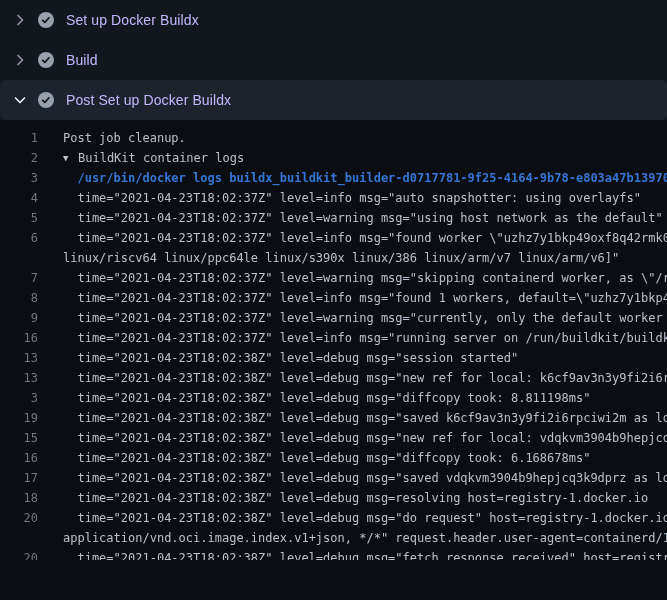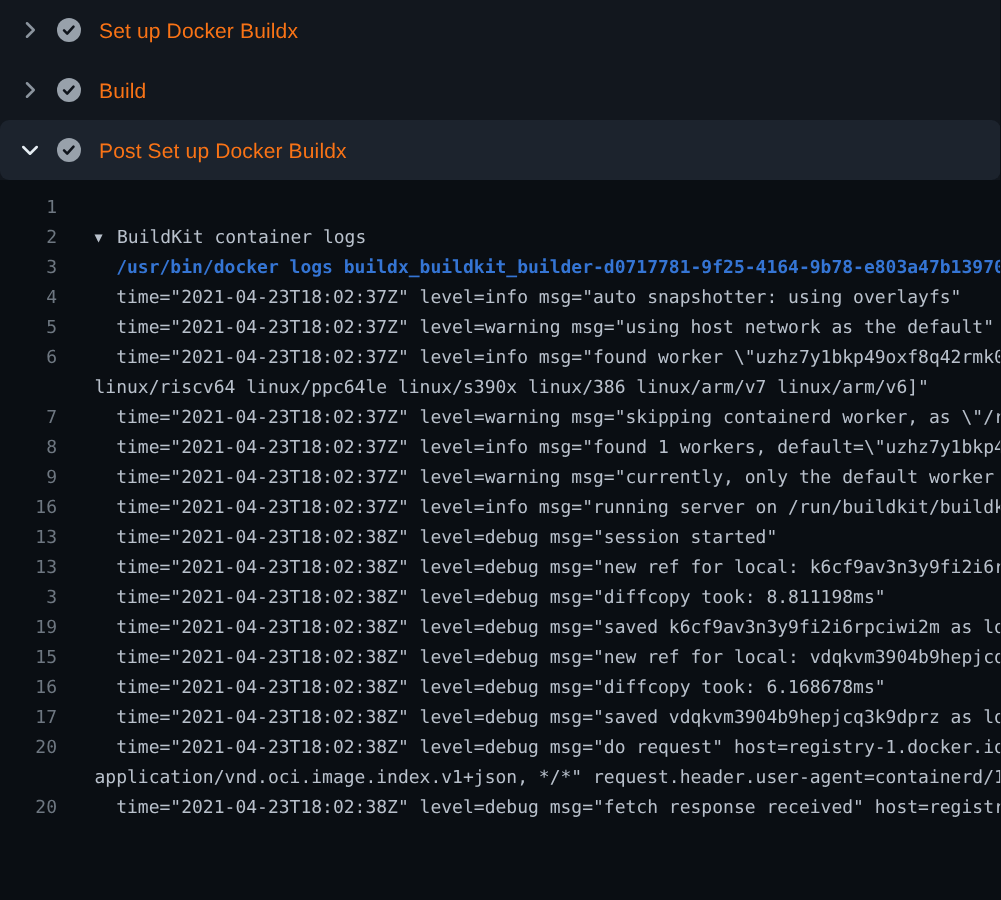--- a/index.html
+++ b/index.html
@@ -12,21 +12,21 @@
   
   .steps { background:#12171e; }
   .step-header {
     display:flex; align-items:center; height:40px; padding-left:12px;
     cursor:pointer; background:transparent;
   }
   .step-header.expanded { background:#1c232d; border-radius:6px; }
   .chev { width:16px; height:16px; display:flex; align-items:center; justify-content:center; flex:0 0 16px; }
   .check { width:16px; height:16px; flex:0 0 16px; margin-left:10px; }
   .step-title {
-    margin-left:12px; font-size:14px; color:#f97316; letter-spacing:0.1px;
+    margin-left:12px; font-size:14px; color:#c4b5fd; letter-spacing:0.1px;
     white-space:nowrap;
   }
   
   .log {
     background:#0a0e13; padding-top:8px; height:440px; overflow:hidden;
     font-family:"DejaVu Sans Mono","Liberation Mono",monospace;
     font-size:12px; line-height:20px;
   }
   .log-row { display:flex; height:20px; white-space:pre; }
   .ln {
@@ -89,36 +89,37 @@
             <circle cx="8" cy="8" r="8" fill="#98a1ab"></circle>
             <path d="M4.7 8.3l2.1 2.1 4.2-4.6" fill="none" stroke="#10151c" stroke-width="1.7" stroke-linecap="round" stroke-linejoin="round"></path>
           </svg>
       </span>
       <span class="step-title">Post Set up Docker Buildx</span>
     </div>
 
   </div>
 
   <div class="log" id="log-rows">
-      <div class="log-row"><span class="ln">1</span></div>
+      <div class="log-row"><span class="ln">1</span><span class="lc">Post job cleanup.</span></div>
       <div class="log-row"><span class="ln">2</span><span class="lc"><span class="marker">▼</span><span>BuildKit container logs</span></span></div>
       <div class="log-row"><span class="ln">3</span><span class="lc cmd" style="color: rgb(53, 117, 212);">  /usr/bin/docker logs buildx_buildkit_builder-d0717781-9f25-4164-9b78-e803a47b13970</span></div>
       <div class="log-row"><span class="ln">4</span><span class="lc">  time="2021-04-23T18:02:37Z" level=info msg="auto snapshotter: using overlayfs"</span></div>
       <div class="log-row"><span class="ln">5</span><span class="lc">  time="2021-04-23T18:02:37Z" level=warning msg="using host network as the default"</span></div>
       <div class="log-row"><span class="ln">6</span><span class="lc">  time="2021-04-23T18:02:37Z" level=info msg="found worker \"uzhz7y1bkp49oxf8q42rmk0xj</span></div>
       <div class="log-row"><span class="ln"></span><span class="lc">linux/riscv64 linux/ppc64le linux/s390x linux/386 linux/arm/v7 linux/arm/v6]"</span></div>
       <div class="log-row"><span class="ln">7</span><span class="lc">  time="2021-04-23T18:02:37Z" level=warning msg="skipping containerd worker, as \"/run</span></div>
       <div class="log-row"><span class="ln">8</span><span class="lc">  time="2021-04-23T18:02:37Z" level=info msg="found 1 workers, default=\"uzhz7y1bkp49o</span></div>
       <div class="log-row"><span class="ln">9</span><span class="lc">  time="2021-04-23T18:02:37Z" level=warning msg="currently, only the default worker ca</span></div>
       <div class="log-row"><span class="ln">16</span><span class="lc">  time="2021-04-23T18:02:37Z" level=info msg="running server on /run/buildkit/buildkit</span></div>
       <div class="log-row"><span class="ln">13</span><span class="lc">  time="2021-04-23T18:02:38Z" level=debug msg="session started"</span></div>
       <div class="log-row"><span class="ln">13</span><span class="lc">  time="2021-04-23T18:02:38Z" level=debug msg="new ref for local: k6cf9av3n3y9fi2i6rpc</span></div>
       <div class="log-row"><span class="ln">3</span><span class="lc">  time="2021-04-23T18:02:38Z" level=debug msg="diffcopy took: 8.811198ms"</span></div>
       <div class="log-row"><span class="ln">19</span><span class="lc">  time="2021-04-23T18:02:38Z" level=debug msg="saved k6cf9av3n3y9fi2i6rpciwi2m as loca</span></div>
       <div class="log-row"><span class="ln">15</span><span class="lc">  time="2021-04-23T18:02:38Z" level=debug msg="new ref for local: vdqkvm3904b9hepjcq3k</span></div>
       <div class="log-row"><span class="ln">16</span><span class="lc">  time="2021-04-23T18:02:38Z" level=debug msg="diffcopy took: 6.168678ms"</span></div>
       <div class="log-row"><span class="ln">17</span><span class="lc">  time="2021-04-23T18:02:38Z" level=debug msg="saved vdqkvm3904b9hepjcq3k9dprz as loca</span></div>
+      <div class="log-row"><span class="ln">18</span><span class="lc">  time="2021-04-23T18:02:38Z" level=debug msg=resolving host=registry-1.docker.io</span></div>
       <div class="log-row"><span class="ln">20</span><span class="lc">  time="2021-04-23T18:02:38Z" level=debug msg="do request" host=registry-1.docker.io r</span></div>
       <div class="log-row"><span class="ln"></span><span class="lc">application/vnd.oci.image.index.v1+json, */*" request.header.user-agent=containerd/1.4</span></div>
       <div class="log-row"><span class="ln">20</span><span class="lc">  time="2021-04-23T18:02:38Z" level=debug msg="fetch response received" host=registry-</span></div>
     </div>
 
 </div>
 
 </body></html>

